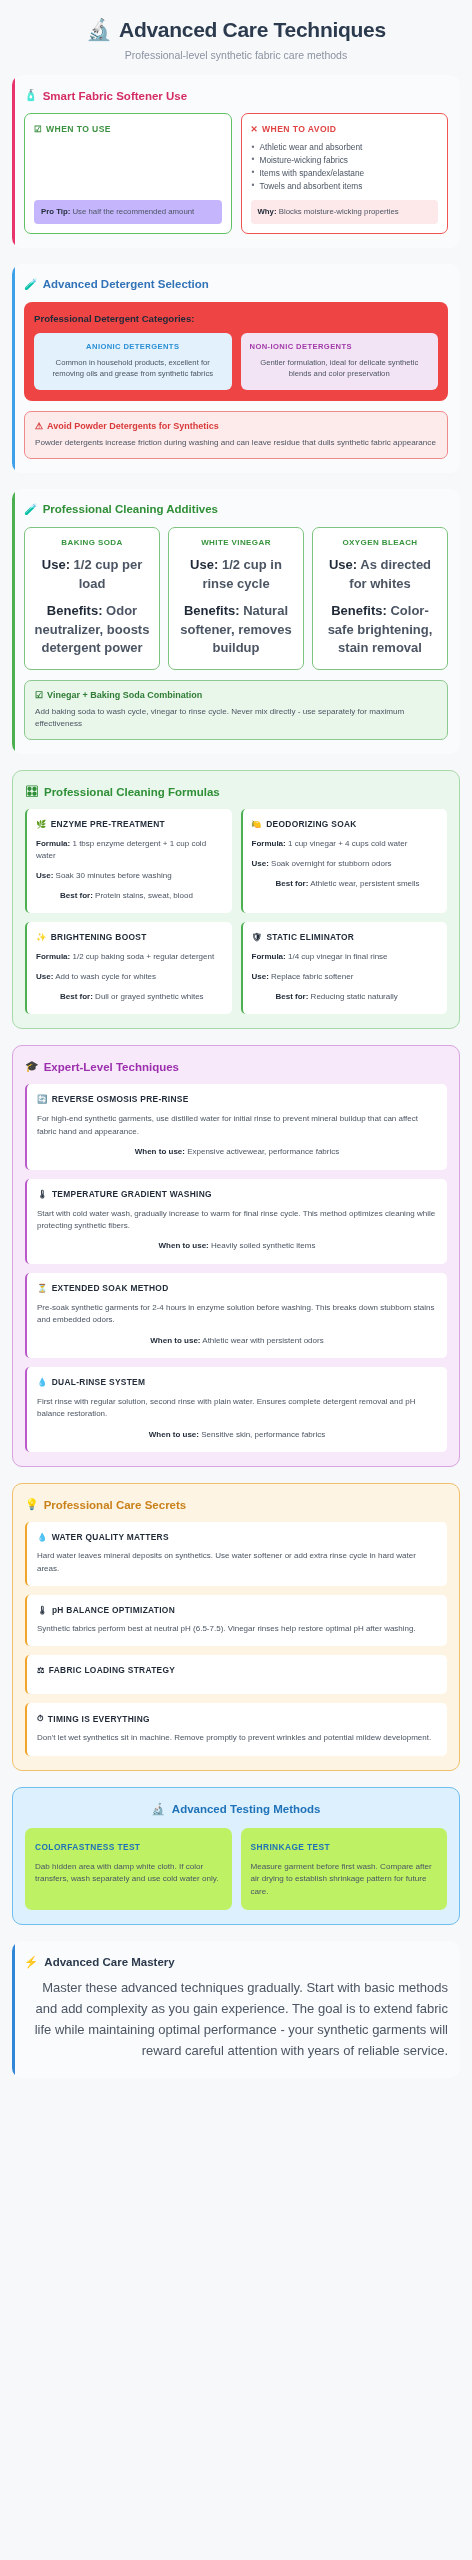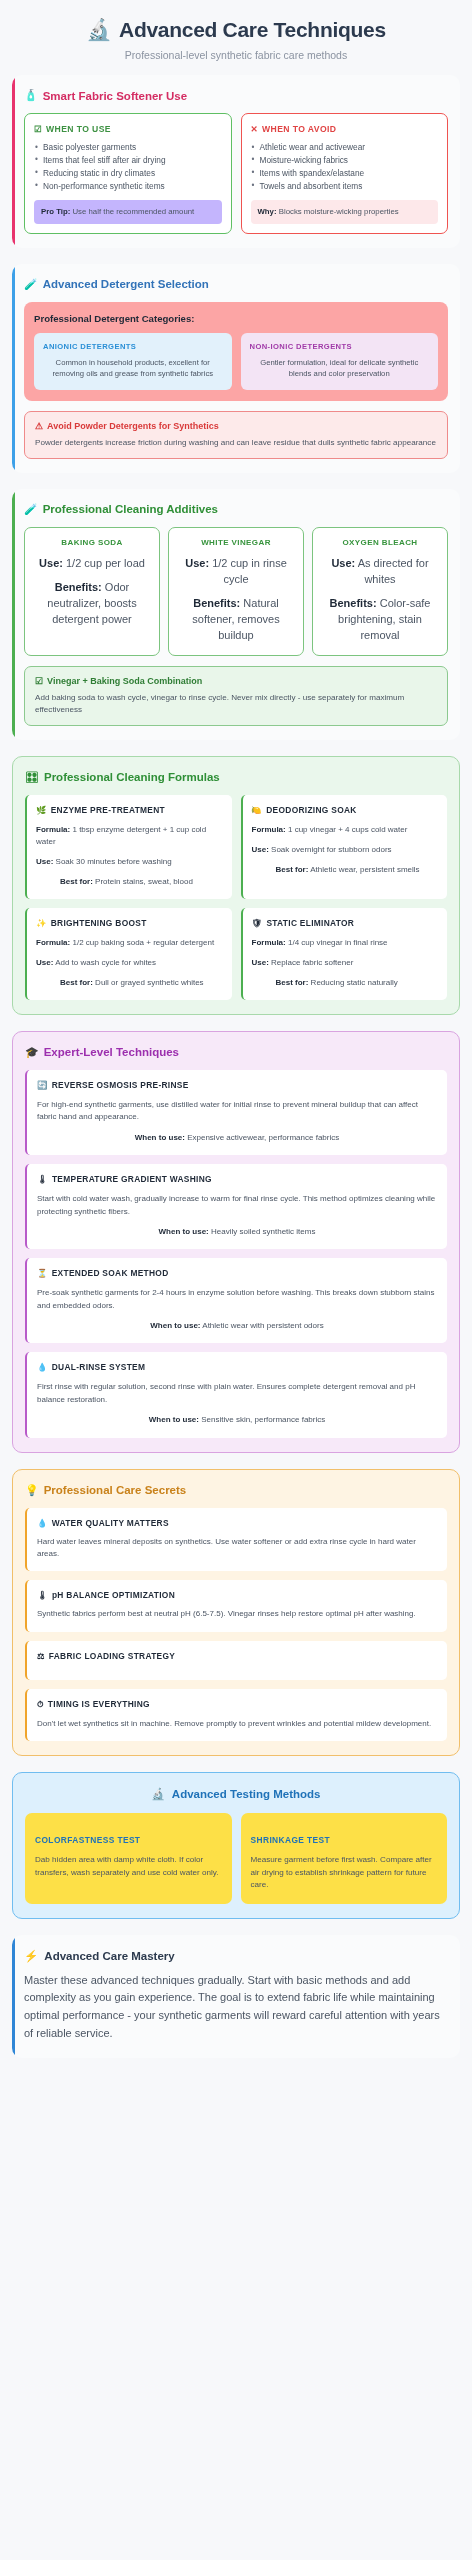--- a/index.html
+++ b/index.html
@@ -94,32 +94,32 @@
     border-radius: 4px; padding: 6px 7px;
     font-size: 7.8px; line-height: 1.45; color: #4b5563;
     margin-top: auto;
   }
   .note b { color: #1f2937; }
   .note.ok { background: #c4b5fd; }
   .note.no { background: #fde8ea; }
 
   
   .white-panel {
-    background: #fca5a5; border-radius: 8px; padding: 11px 10px;
+    background: #ef4444; border-radius: 8px; padding: 11px 10px;
   }
   .panel-title {
     font-size: 9.6px; font-weight: bold; color: #1f2937; margin-bottom: 9px;
   }
   .tag-card { border-radius: 6px; padding: 9px 9px 10px 9px; }
   .tag-card.anionic { background: #e2f1fb; }
   .tag-card.nonionic { background: #f3e4f5; }
   .tag-card h5 {
     font-size: 7.6px; font-weight: bold; letter-spacing: 0.4px; margin-bottom: 6px;
   }
-  .tag-card.anionic h5 { color: #2a8fd6; }
+  .tag-card.anionic h5 { color: #2a8fd6; text-align: center; }
   .tag-card.nonionic h5 { color: #a03aa8; }
   .tag-card p { font-size: 7.7px; line-height: 1.5; color: #4b5563; text-align: center; }
 
   .warn-box {
     margin-top: 10px;
     background: #fdeaea; border: 1.1px solid #ef8a8a;
     border-radius: 7px; padding: 9px 10px;
   }
   .warn-box h5 {
     font-size: 9px; font-weight: bold; color: #d93a3a;
@@ -129,21 +129,21 @@
 
   
   .add-card {
     background: #ffffff; border: 1.1px solid #7cc47f; border-radius: 7px;
     padding: 10px 7px 11px 7px; text-align: center;
   }
   .add-card h5 {
     font-size: 8px; font-weight: bold; color: #37943d;
     letter-spacing: 0.4px; margin-bottom: 9px;
   }
-  .add-card p { font-size: 11px; line-height: 1.45; color: #4b5563; margin-bottom: 8px; }
+  .add-card p { font-size: 13px; line-height: 1.45; color: #4b5563; margin-bottom: 8px; font-weight: bold; }
   .add-card p:last-child { margin-bottom: 0; }
   .add-card b { color: #1f2937; }
 
   .combo-box {
     margin-top: 10px; background: #e9f6ea; border: 1.1px solid #8cc98f;
     border-radius: 7px; padding: 9px 10px;
   }
   .combo-box h5 {
     font-size: 9px; font-weight: bold; color: #2f7d35;
     display: flex; align-items: center; gap: 4px; margin-bottom: 6px;
@@ -217,41 +217,41 @@
   .sec-testing {
     margin: 0 12px 16px 12px; border-radius: 10px;
     background: #ddf0fd; border: 1.4px solid #70bdf0;
     padding: 14px 12px;
   }
   .sec-testing .t-title {
     font-size: 11.5px; font-weight: bold; color: #1f72b8;
     text-align: center; margin-bottom: 12px;
     display: flex; align-items: center; justify-content: center; gap: 6px;
   }
-  .t-card { background: #fde047; border-radius: 7px; padding: 22px 10px 12px 10px; }
+  .t-card { background: #bef264; border-radius: 7px; padding: 14px 10px 12px 10px; }
   .t-card h5 {
     font-size: 8.4px; font-weight: bold; color: #1f72b8;
     letter-spacing: 0.4px; margin-bottom: 9px;
   }
   .t-card p { font-size: 8.1px; line-height: 1.55; color: #4b5563; }
 
   
   .footer {
     margin: 0 12px 0 12px; background: #fafbfc; border-radius: 10px;
     padding: 14px 12px 16px 12px; position: relative; overflow: hidden;
   }
   .footer::before {
     content: ""; position: absolute; left: 0; top: 0; bottom: 0;
     width: 3px; background: #2f86d6; border-radius: 10px 0 0 10px;
   }
   .footer h3 {
     font-size: 11.5px; font-weight: bold; color: #2c3a4e;
     display: flex; align-items: center; gap: 6px; margin-bottom: 9px;
   }
-  .footer p { font-size: 11px; line-height: 1.6; color: #4b5563; }
+  .footer p { font-size: 13px; line-height: 1.6; color: #4b5563; text-align: right; }
 </style>
 </head>
 <body>
 
 <div class="page">
 
   <div class="header">
     <h1>
       <span>🔬</span>
       <span>Advanced Care Techniques</span>
@@ -264,38 +264,32 @@
       <span class="emo">🧴</span>
       <span>Smart Fabric Softener Use</span>
     </div>
     <div class="grid2">
 
       <div class="wbox good">
         <h4>
           <span>☑</span>
           <span>WHEN TO USE</span>
         </h4>
-        <ul>
-          <li>Basic polyester garments</li>
-          <li>Items that feel stiff after air drying</li>
-          <li>Reducing static in dry climates</li>
-          <li>Non-performance synthetic items</li>
-        </ul>
         <div class="note ok">
           <b>Pro Tip:</b><span> Use half the recommended amount</span>
         </div>
       </div>
 
       <div class="wbox bad">
         <h4>
           <span>✕</span>
           <span>WHEN TO AVOID</span>
         </h4>
         <ul>
-          <li>Athletic wear and activewear</li>
+          <li>Athletic wear and absorbent</li>
           <li>Moisture-wicking fabrics</li>
           <li>Items with spandex/elastane</li>
           <li>Towels and absorbent items</li>
         </ul>
         <div class="note no">
           <b>Why:</b><span> Blocks moisture-wicking properties</span>
         </div>
       </div>
 
     </div>

